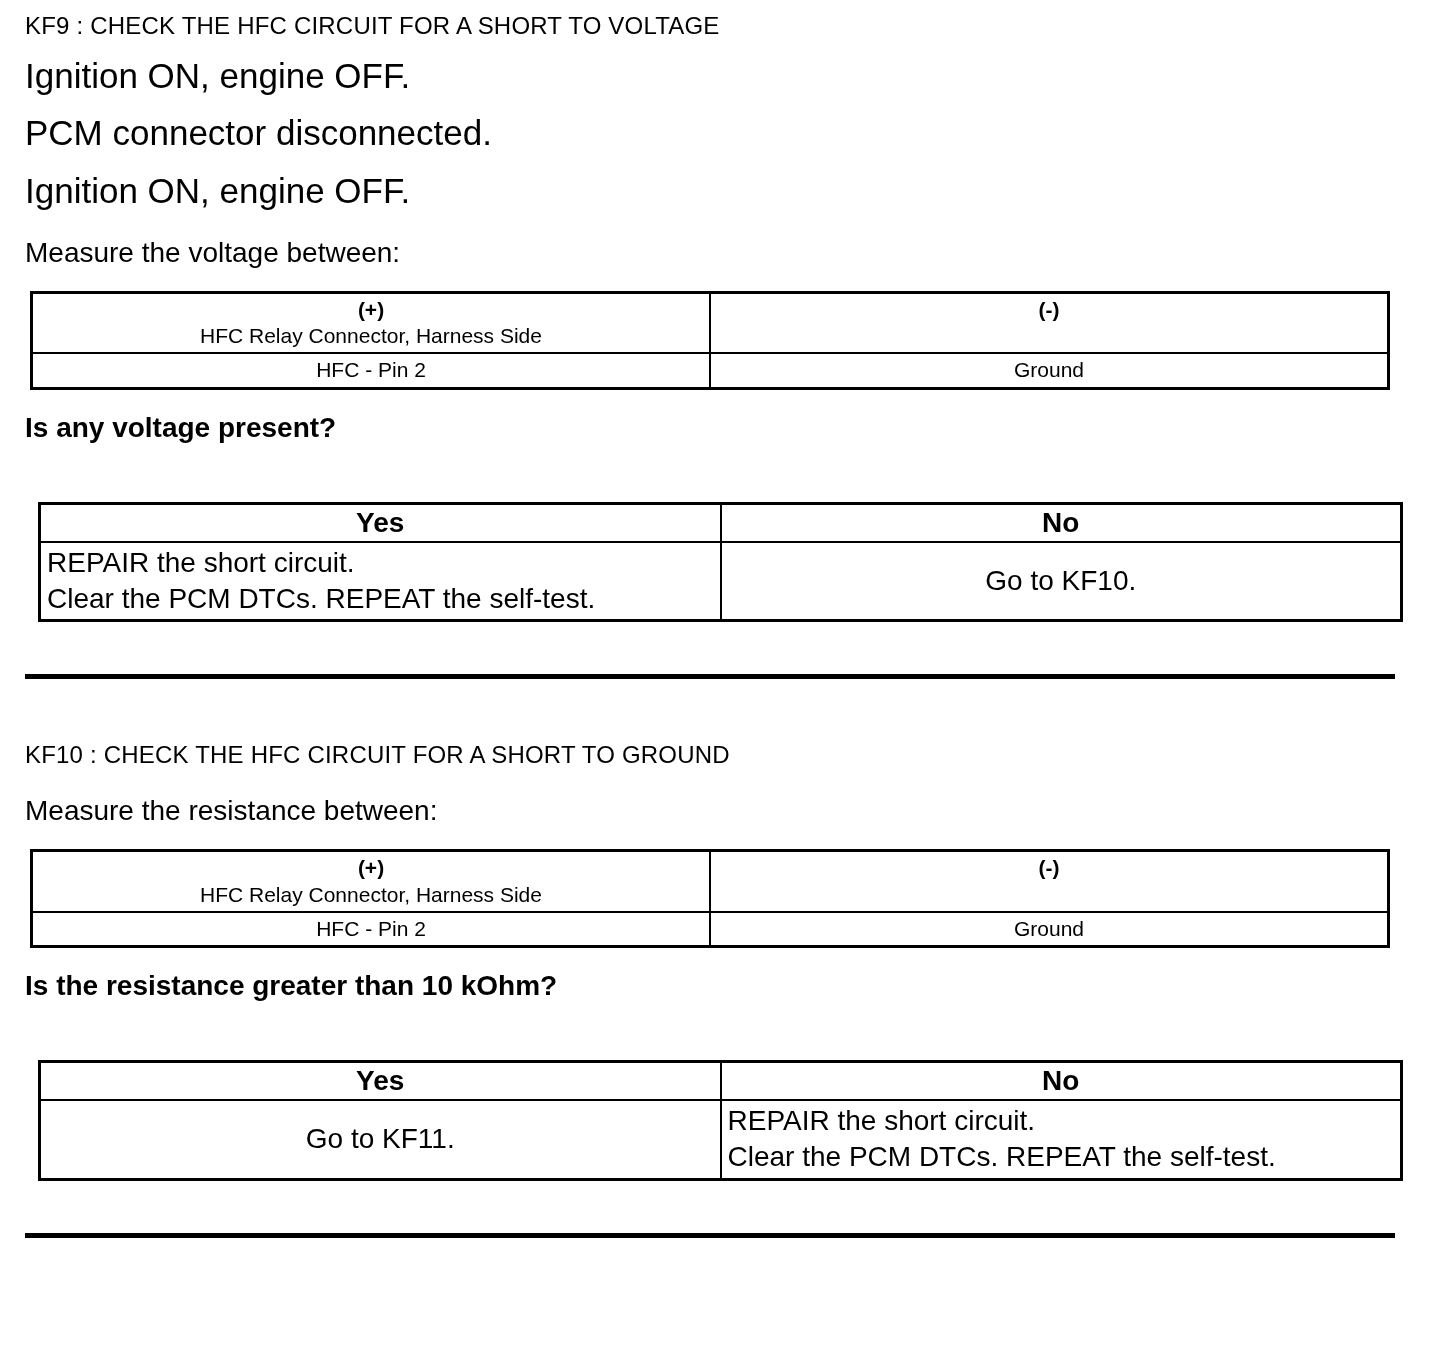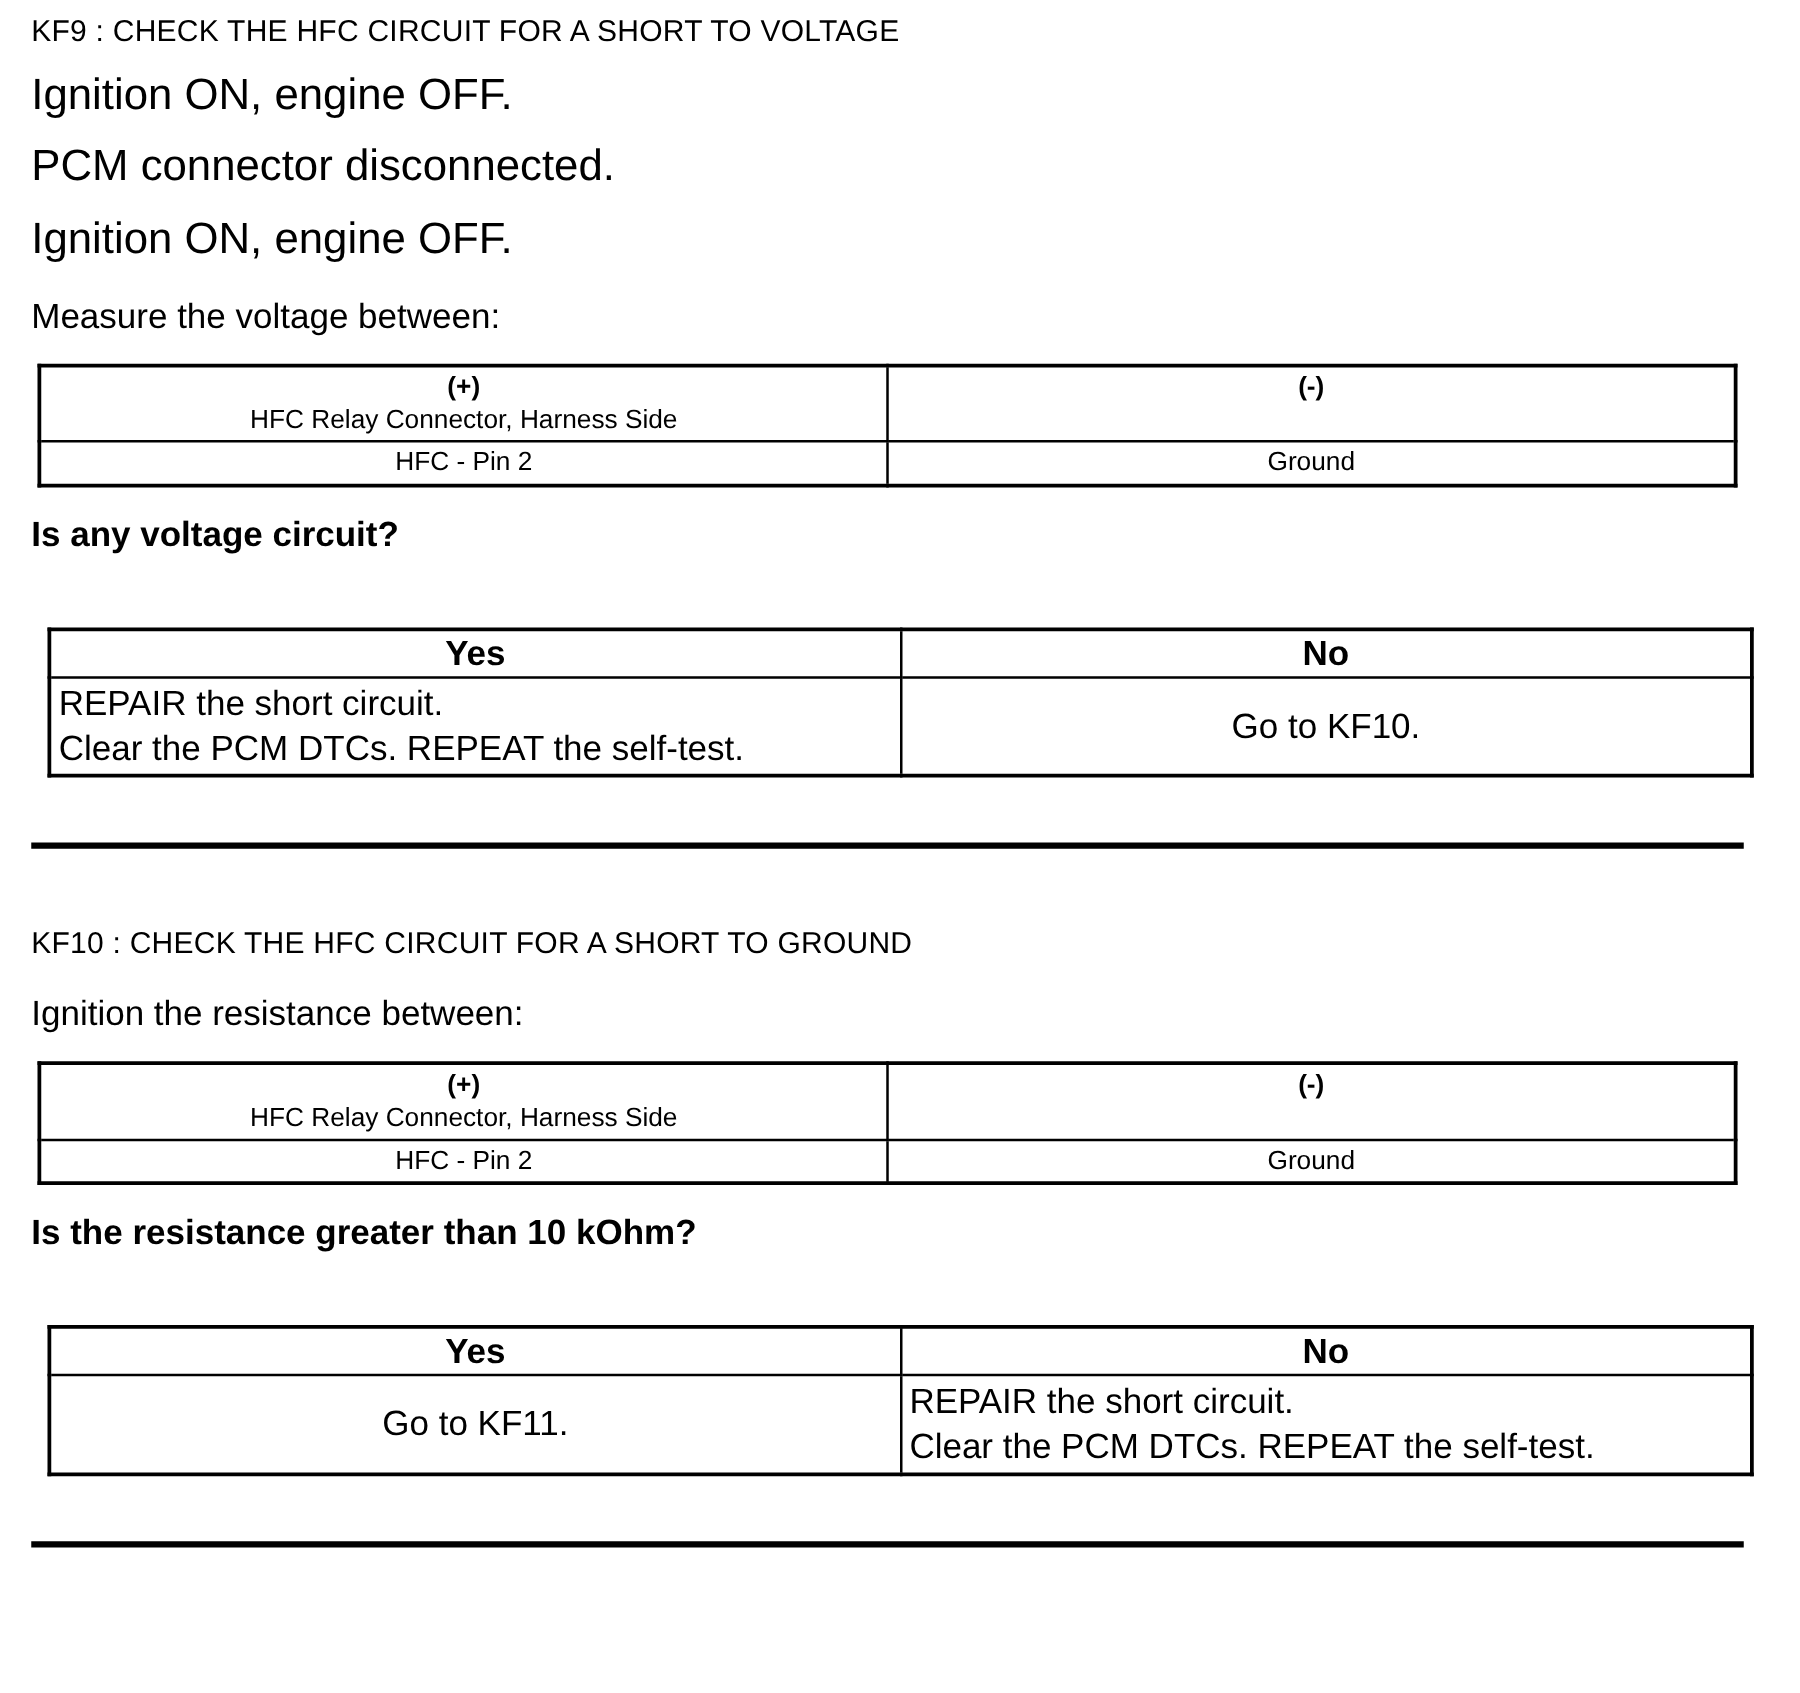--- a/index.html
+++ b/index.html
@@ -119,21 +119,21 @@
           <div class="sign">(-)</div>
         </td>
       </tr>
       <tr>
         <td>HFC - Pin 2</td>
         <td>Ground</td>
       </tr>
     </tbody>
       </table>
 
-    <p class="question">Is any voltage circuit?</p>
+    <p class="question">Is any voltage present?</p>
 
     <table class="decision-table">
       <colgroup>
           <col>
           <col>
         </colgroup>
       <tbody>
           <tr>
         <th>Yes</th>
         <th>No</th>
@@ -150,21 +150,21 @@
     </tbody>
       </table>
 
     <hr class="divider">
   </section>
 
   <section class="section section-kf10">
     <h2 class="section-title">KF10 : CHECK THE HFC CIRCUIT FOR A SHORT TO GROUND</h2>
 
 
-    <p class="measure-label">Ignition the resistance between:</p>
+    <p class="measure-label">Measure the resistance between:</p>
 
     <table class="measure-table">
       <colgroup>
           <col>
           <col>
         </colgroup>
       <tbody>
           <tr>
         <td>
           <div class="sign">(+)</div>

